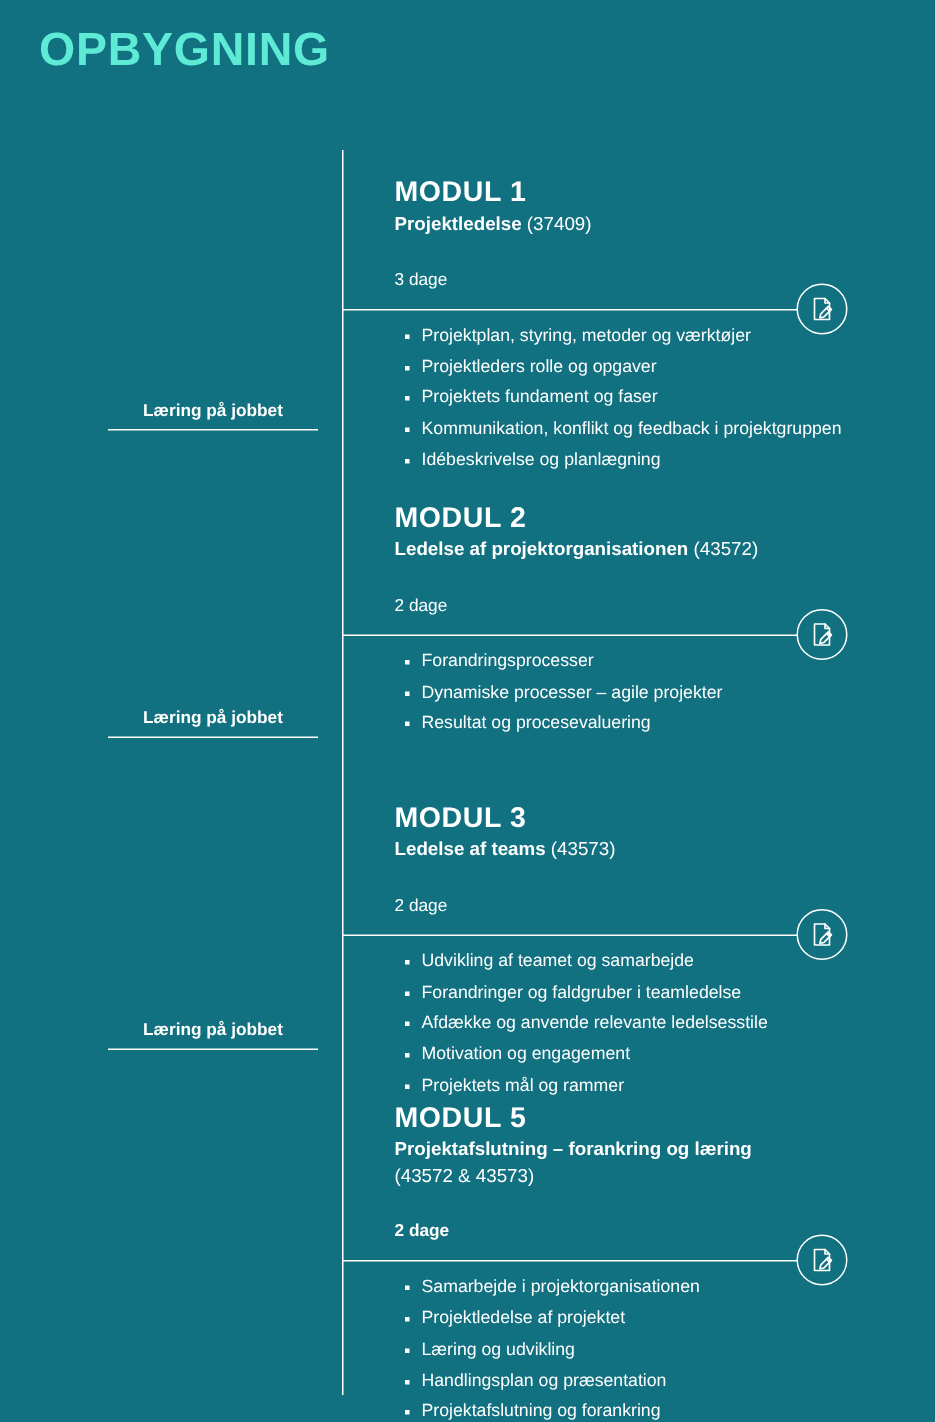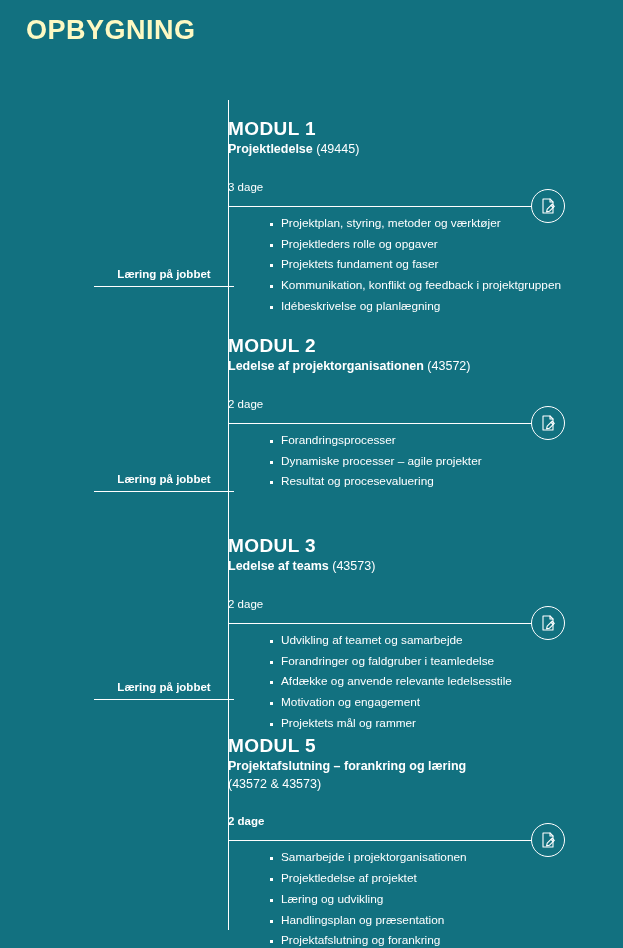--- a/index.html
+++ b/index.html
@@ -15,41 +15,41 @@
     color: #ffffff;
     position: relative;
     overflow: hidden;
   }
 
   
   #page-title {
     position: absolute;
     left: 26px;
     top: 17px;
-    font-size: 27px;
+    font-size: 31px;
     font-weight: bold;
     letter-spacing: 0.5px;
-    color: #fef9c3;
+    color: #5eead4;
     line-height: 1.0;
   }
 
   
   #spine {
     position: absolute;
     left: 228px;
     top: 100px;
     width: 1px;
     height: 830px;
     background: #ffffff;
   }
 
   
   .job-marker {
     position: absolute;
-    left: 94px;
+    left: 72px;
     width: 140px;
   }
   .job-marker-label {
     font-size: 11.5px;
     font-weight: bold;
     color: #ffffff;
     text-align: center;
     padding-bottom: 6px;
     white-space: nowrap;
   }
@@ -59,20 +59,21 @@
     width: 100%;
   }
 
   
   .module {
     position: absolute;
     left: 228px;
     width: 395px;
   }
   .module-head {
+    padding-left: 35px;
     padding-bottom: 4px;
   }
   .module-number {
     font-size: 19px;
     font-weight: bold;
     letter-spacing: 0.4px;
     line-height: 1.18;
   }
   .module-subtitle {
     font-size: 12.5px;
@@ -163,21 +164,21 @@
     </div>
     <div class="job-marker" style="top: 681px;">
       <div class="job-marker-label">Læring på jobbet</div>
       <div class="job-marker-rule"></div>
     </div>
   </div>
 <div id="modules">
     <div class="module" style="top: 118px;">
       <div class="module-head">
         <div class="module-number">MODUL 1</div>
-        <div class="module-subtitle"><span class="mod-name">Projektledelse</span><span class="mod-code"> (49445)</span></div>
+        <div class="module-subtitle"><span class="mod-name">Projektledelse</span><span class="mod-code"> (37409)</span></div>
         <div class="module-days">3 dage</div>
       </div>
       <div class="module-divider-wrap">
         <div class="module-divider"></div>
         <div class="badge">
           <svg width="20" height="20" viewBox="0 0 20 20" fill="none" stroke="#ffffff" stroke-width="1.1" stroke-linecap="round" stroke-linejoin="round">
             <path d="M5 3 h7 l3 3 v11 H5 Z"></path>
             <path d="M12 3 v3 h3"></path>
             <path d="M14.2 8.2 l2.1 2.1 -5.0 5.0 -2.7 0.6 0.6 -2.7 Z"></path>
             <path d="M13.0 9.4 l2.1 2.1"></path>

